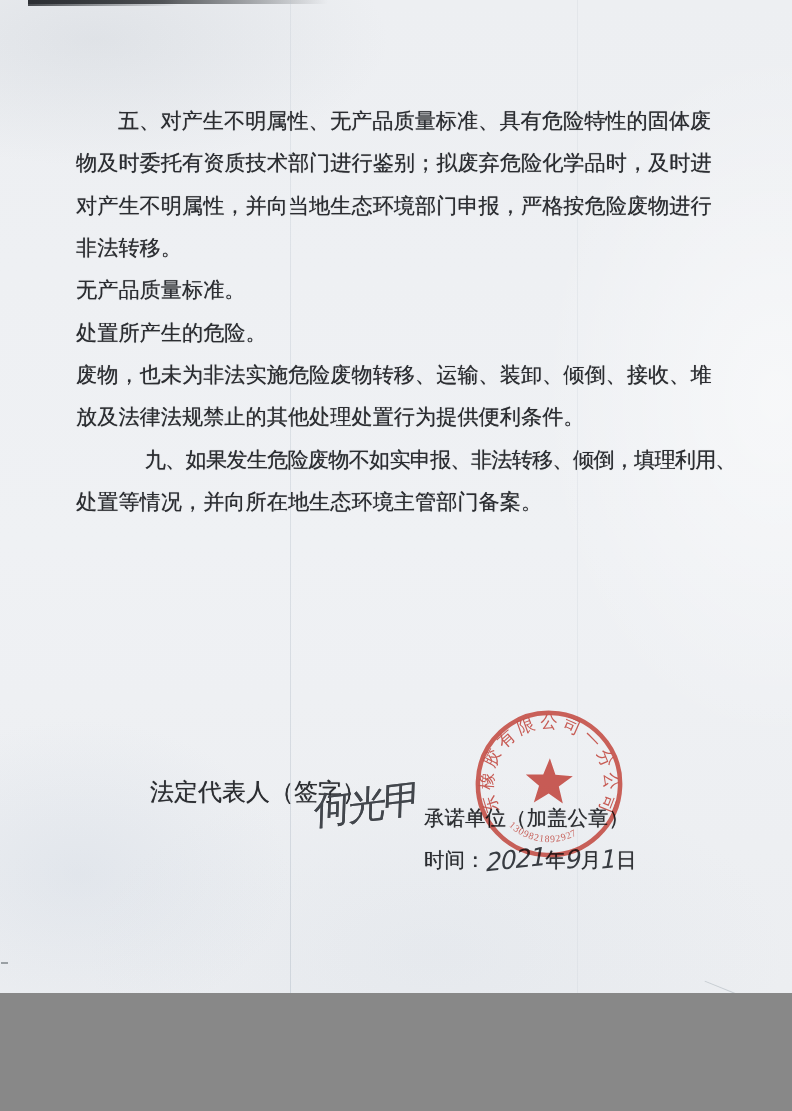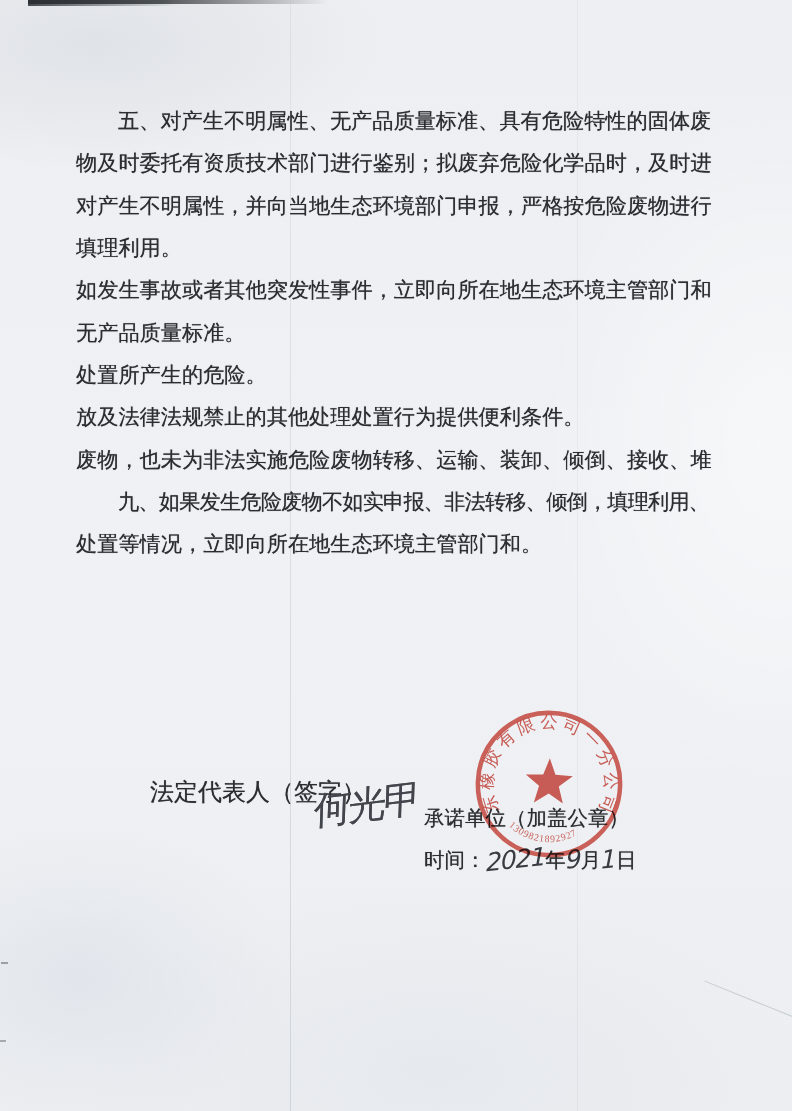--- a/index.html
+++ b/index.html
@@ -1,19 +1,19 @@
 <!DOCTYPE html>
 <html><head>
 <meta charset="utf-8">
 <style>
   * { margin:0; padding:0; box-sizing:border-box; }
   html,body { background:#888; }
   .page {
     position:relative;
-    width:792px; height:1111px;
+    width:792px; height:993px;
     margin:0 auto;
     overflow:hidden;
     background-color:#eef0f3;
     background-image:
       radial-gradient(ellipse 420px 180px at 12% 4%, rgba(168,176,186,0.20), rgba(168,176,186,0) 70%),
       radial-gradient(ellipse 300px 220px at 10% 88%, rgba(186,198,214,0.22), rgba(186,198,214,0) 70%),
       radial-gradient(ellipse 500px 260px at 55% 96%, rgba(196,206,218,0.16), rgba(196,206,218,0) 70%),
       radial-gradient(ellipse 340px 500px at 98% 40%, rgba(255,255,255,0.5), rgba(255,255,255,0) 70%),
       linear-gradient(180deg, #edeff2 0%, #eff1f4 55%, #eceef1 100%);
     font-family:"Liberation Serif","DejaVu Serif",serif;
@@ -41,21 +41,21 @@
   .edge-nick2 { position:absolute; left:0px; top:1040px; width:6px; height:2px; background:#a4aaae; }
 
   
   .doc-text {
     position:absolute; left:76px; top:100px; width:660px;
     font-size:21.2px; line-height:42.35px;
     text-shadow:0 0 0.7px rgba(43,45,49,0.75);
   }
   .line { white-space:nowrap; height:42.35px; }
   .ind { padding-left:42px; }
-  .tight { letter-spacing:-0.8px; }
+  .tight { letter-spacing:-0.8px;text-align:right; }
 
   
   .label-legal { position:absolute; left:150px; top:776px; font-size:24px; text-shadow:0 0 0.7px rgba(43,45,49,0.7); }
   .label-unit  { position:absolute; left:424px; top:804px; font-size:20.5px; text-shadow:0 0 0.7px rgba(43,45,49,0.7); }
   .time-row    { position:absolute; left:424px; top:844px; font-size:20.5px; text-shadow:0 0 0.7px rgba(43,45,49,0.7); white-space:nowrap; }
   .hw {
     display:inline-block;
     font-family:"DejaVu Sans",sans-serif;
     font-style:italic; font-weight:400;
     font-size:25px; color:#383c42;
@@ -93,36 +93,35 @@
   <div class="crease-v2"></div>
   <div class="corner-diag"></div>
   <div class="edge-nick1"></div>
   <div class="edge-nick2"></div>
 
   <div class="doc-text">
     <div class="para">
       <div class="line ind">五、对产生不明属性、无产品质量标准、具有危险特性的固体废</div>
       <div class="line">物及时委托有资质技术部门进行鉴别；拟废弃危险化学品时，及时进</div>
       <div class="line">对产生不明属性，并向当地生态环境部门申报，严格按危险废物进行</div>
-      <div class="line">填理利用。</div>
+      <div class="line">非法转移。</div>
     </div>
     <div class="para">
-      <div class="line">如发生事故或者其他突发性事件，立即向所在地生态环境主管部门和</div>
       <div class="line">无产品质量标准。</div>
     </div>
     <div class="para">
       <div class="line">处置所产生的危险。</div>
     </div>
     <div class="para">
+      <div class="line">废物，也未为非法实施危险废物转移、运输、装卸、倾倒、接收、堆</div>
       <div class="line">放及法律法规禁止的其他处理处置行为提供便利条件。</div>
-      <div class="line">废物，也未为非法实施危险废物转移、运输、装卸、倾倒、接收、堆</div>
     </div>
     <div class="para">
       <div class="line ind tight">九、如果发生危险废物不如实申报、非法转移、倾倒，填理利用、</div>
-      <div class="line">处置等情况，立即向所在地生态环境主管部门和。</div>
+      <div class="line">处置等情况，并向所在地生态环境主管部门备案。</div>
     </div>
   </div>
 
   <div class="label-legal">法定代表人（签字）</div>
   <div class="sig-name">何光甲</div>
   <div class="label-unit">承诺单位（加盖公章）</div>
 
   <div class="time-row">
     <span>时间：</span><span class="hw">2021</span><span>年</span><span class="hw">9</span><span>月</span><span class="hw">1</span><span>日</span>
   </div>

